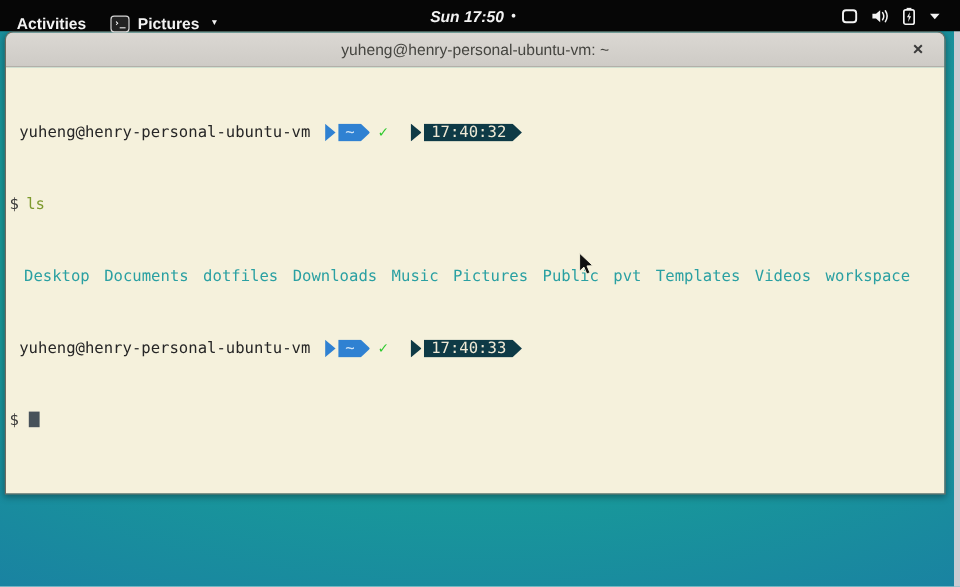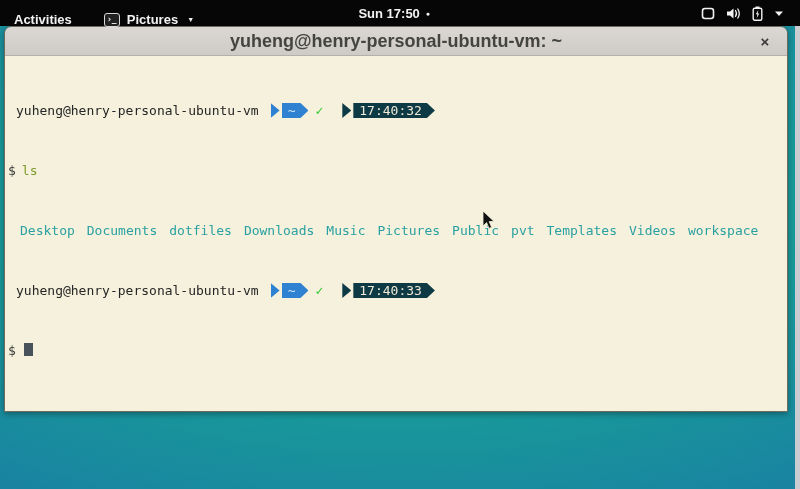--- a/index.html
+++ b/index.html
@@ -6,46 +6,46 @@
   html,body { width:800px; height:489px; overflow:hidden; font-family:"Liberation Sans", sans-serif; }
 
   #screen { position:relative; width:800px; height:489px;
     background: radial-gradient(ellipse 120% 95% at 50% 42%, var(--desktop-teal-center) 0%, #18989a 45%, var(--desktop-blue-edge) 100%);
   }
 
   
   #topbar { position:absolute; left:0; top:0; width:800px; height:26px;
     background:var(--topbar-bg); color:#f2f2f2; display:flex; align-items:center;
     font-size:13px; font-weight:700; z-index:30; }
-  .tb-left { display:flex; align-items:center; gap:28px; padding-left:10px;margin-top:13px; }
+  .tb-left { display:flex; align-items:center; gap:16px; padding-left:10px;margin-top:13px; }
   .tb-activities { padding:2px 4px; cursor:pointer; }
   .tb-app { display:flex; align-items:center; gap:7px; cursor:pointer; }
   .term-app-icon { display:inline-flex; align-items:center; justify-content:center;
     width:16px; height:14px; background:#222; border:1px solid #d8d8d8; border-radius:3px;
     font-size:8px; line-height:1; color:#fff; font-family:"DejaVu Sans Mono", monospace; }
   .tb-chevron { font-size:7px; margin-left:2px; }
   .tb-clock { position:absolute; left:50%; top:0; height:26px; transform:translateX(-58%);
-    display:flex; align-items:center; gap:6px; }
+    display:flex; align-items:center; gap:6px;font-style:italic; }
   .clock-dot { font-size:7px; line-height:1; }
   .tb-right { position:absolute; right:0; top:0; height:26px; display:flex; align-items:center;
     gap:11px; padding-right:16px; }
   .tb-right svg { display:block; }
 
   
   #edge-strip { position:absolute; right:0; top:26px; width:5px; height:463px;
     background:#cbcbd2; z-index:25; }
 
   
   #term-window { position:absolute; left:4px; top:26px; width:784px; height:386px;
     border:1px solid #6e6a60; border-radius:7px 7px 0 0; overflow:hidden; z-index:20;
     box-shadow:0 2px 6px rgba(0,0,0,.35); }
   #titlebar { position:relative; height:29px;
     background:linear-gradient(var(--titlebar-bg), #cecbc6);
     border-bottom:1px solid #b3afa9; display:flex; align-items:center; justify-content:center; }
-  .title-text { font-size:18px; font-weight:700; color:#454540; }
+  .title-text { font-size:13px; font-weight:400; color:#454540; }
   .close-btn { position:absolute; right:13px; top:50%; transform:translateY(-50%);
     width:18px; height:18px; display:flex; align-items:center; justify-content:center;
     color:#3a3a3a; font-size:15px; font-weight:700; cursor:pointer; }
 
   #term-body { position:relative; height:356px; background:var(--terminal-bg);
     font-family:"DejaVu Sans Mono", monospace; font-size:13px; color:var(--terminal-fg);
     padding:2px 0 0 3px; white-space:pre; }
   .t-line { height:15px; line-height:15px; display:flex; align-items:flex-start; }
   .t-line.indent { padding-left:8px; }
 

